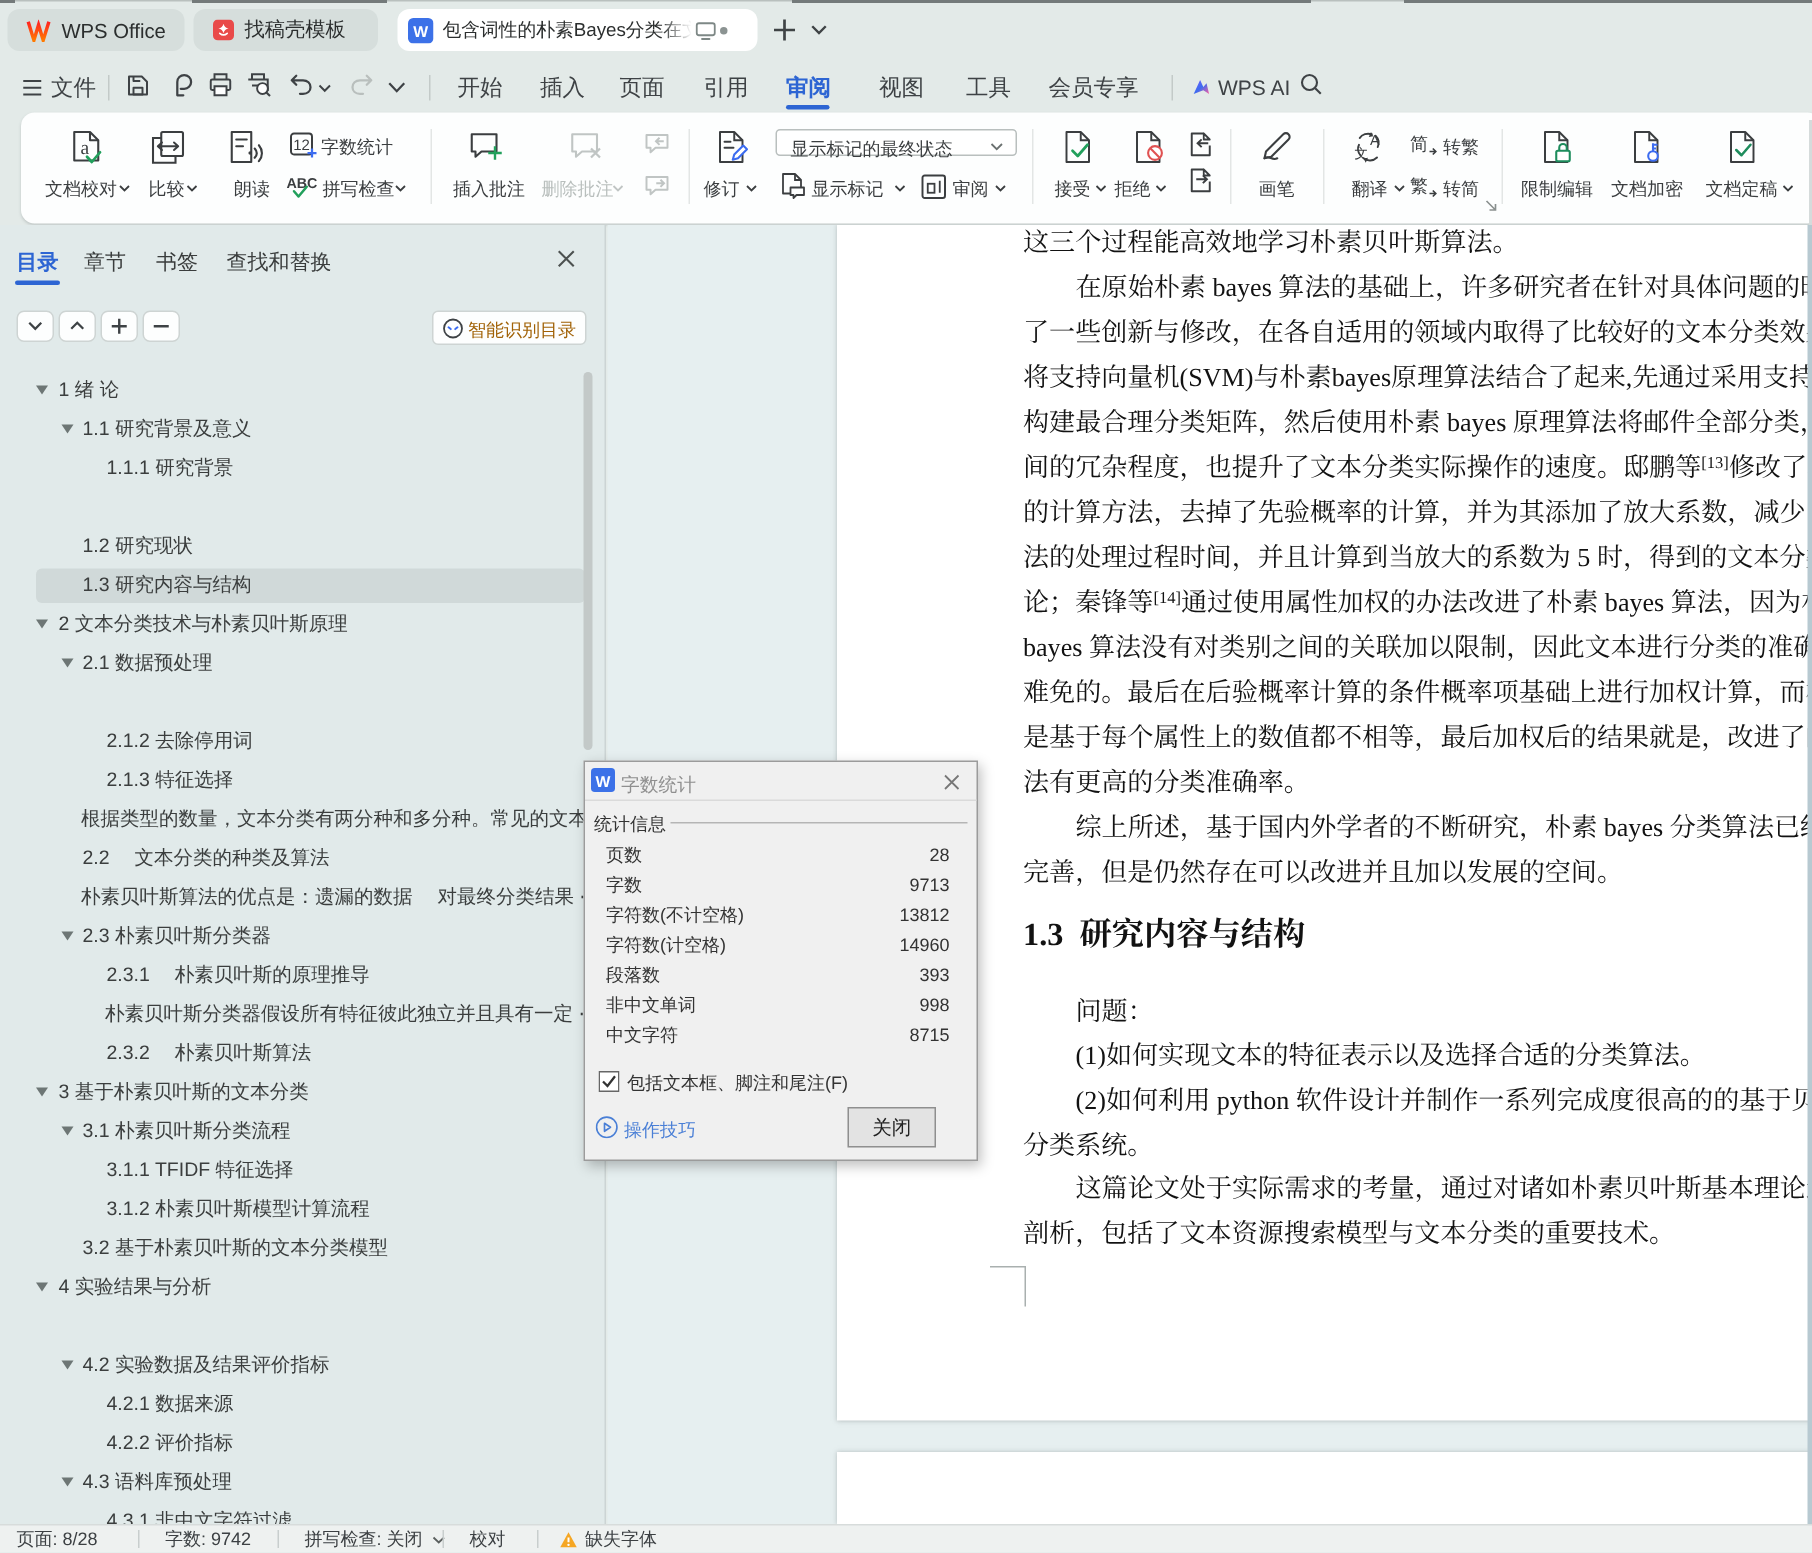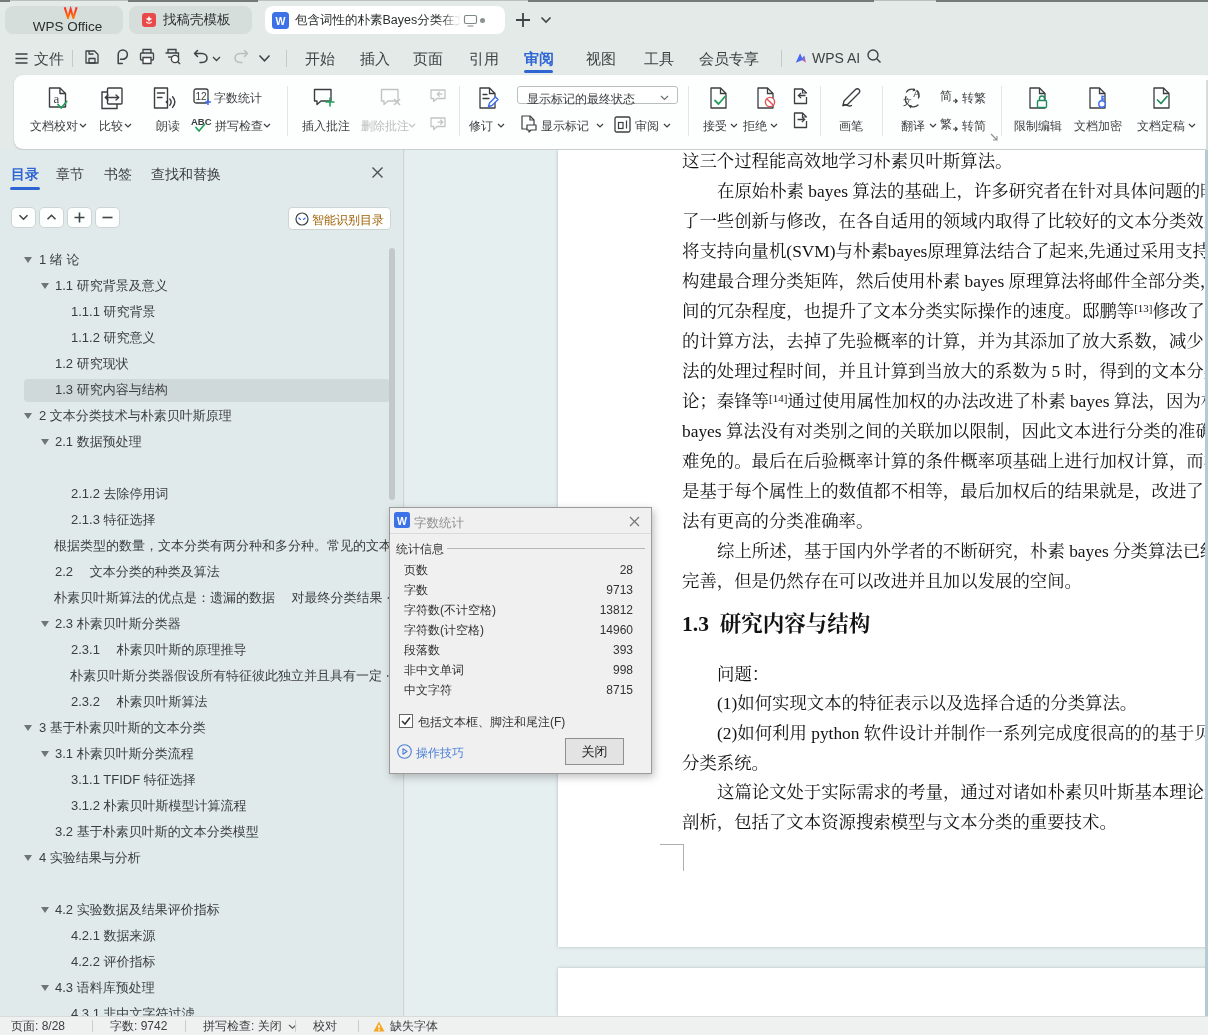--- a/index.html
+++ b/index.html
@@ -46,21 +46,21 @@
 #dialog { position:absolute; left:389px; top:507px; width:263px; height:267px; background:#f0f0f0; border:1px solid #9b9b9b; box-shadow:2px 3px 8px rgba(0,0,0,.25); font-size:13px; color:#333; }
 </style>
 </head>
 <body>
 <div id="tabbar">
   <div class="abs" style="left:0;top:0;width:1208px;height:1px;background:#b9c0be;"></div>
   <div class="abs" style="left:0;top:0;width:10px;height:2px;background:#747a7a;"></div>
   <div class="abs" style="left:128px;top:0;width:130px;height:2px;background:#747a7a;"></div>
   <div class="abs" style="left:528px;top:0;width:346px;height:2px;background:#747a7a;"></div>
   <div class="abs" style="left:936px;top:0;width:272px;height:2px;background:#747a7a;"></div>
-  <div class="tab" style="left:5px;width:118px;flex-direction:column;">
+  <div class="tab" style="left:5px;width:118px;">
     <svg style="margin-left:12px" width="17" height="15" viewBox="0 0 17 15">
       <defs>
           <linearGradient id="wg" x1="0" y1="0" x2="0" y2="1">
             <stop offset="0" stop-color="#ff2222"></stop>
             <stop offset="1" stop-color="#ff7a00"></stop>
           </linearGradient>
         </defs>
       <path d="M1.8 1.5 L5.6 13.8 L8.7 3.6 L11.8 13.8 L15.6 1.5" fill="none" stroke="url(#wg)" stroke-width="2.3" stroke-linejoin="miter"></path>
     </svg>
     <span class="tabtxt" style="margin-left:7px">WPS Office</span>
@@ -393,23 +393,20 @@
       <i class="arr" style="left:24px"></i>
       <span class="lbl" style="left:39px">1 绪 论</span>
     </div>
   <div class="trow" style="top:123px">
       <i class="arr" style="left:41px"></i>
       <span class="lbl" style="left:55px">1.1  研究背景及意义</span>
     </div>
   <div class="trow" style="top:149px">
       <span class="lbl" style="left:71px">1.1.1  研究背景</span>
     </div>
-  <div class="trow" style="top:175px">
-      <span class="lbl" style="left:71px">1.1.2  研究意义</span>
-    </div>
   <div class="trow" style="top:201px">
       <span class="lbl" style="left:55px">1.2  研究现状</span>
     </div>
   <div class="trow" style="top:227px">
       <div style="position:absolute;left:24px;top:2px;width:366px;height:23px;background:#d0d9d9;border-radius:4px;"></div>
       <span class="lbl" style="left:55px">1.3  研究内容与结构</span>
     </div>
   <div class="trow" style="top:253px">
       <i class="arr" style="left:24px"></i>
       <span class="lbl" style="left:39px">2 文本分类技术与朴素贝叶斯原理</span>

